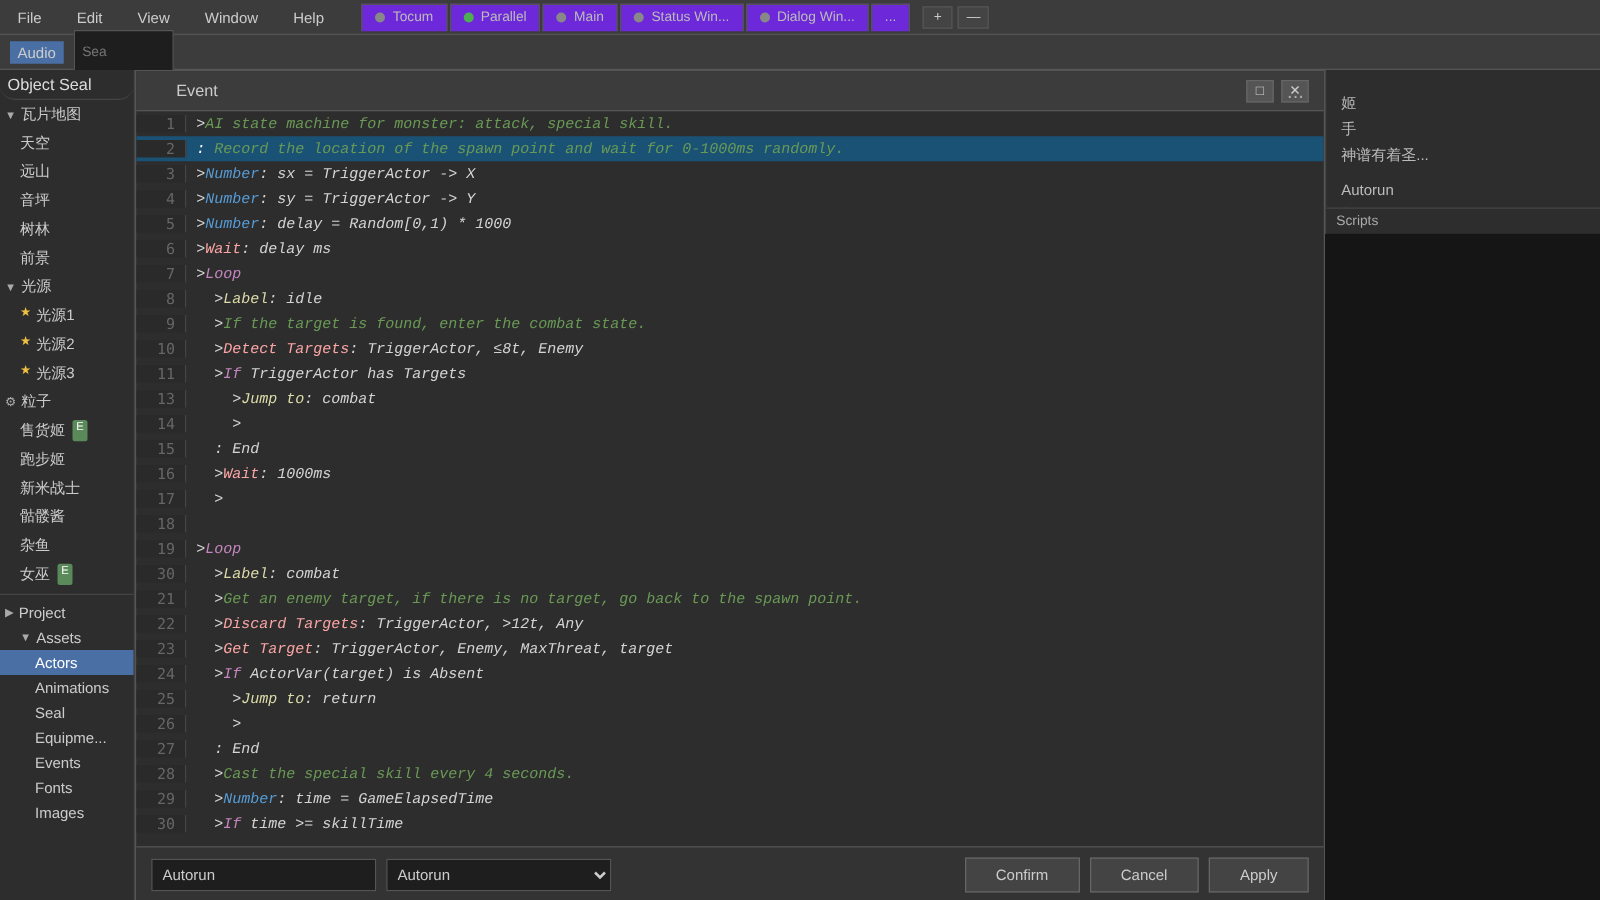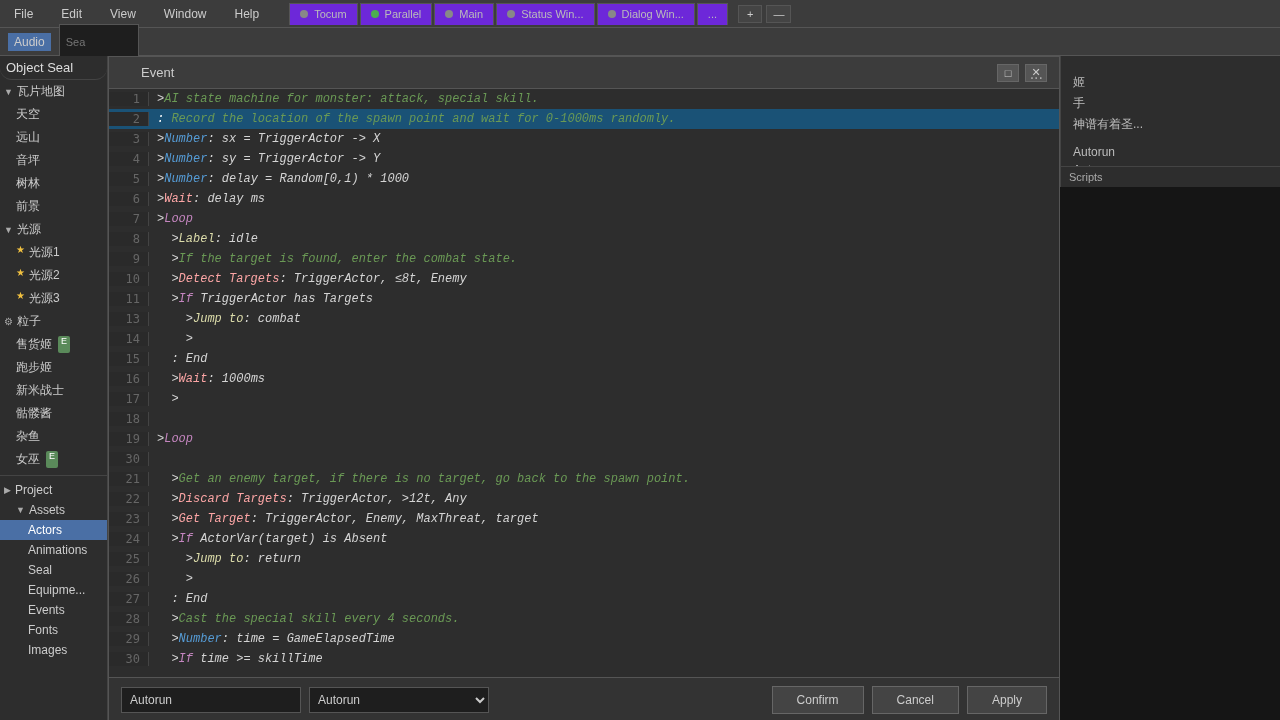--- a/index.html
+++ b/index.html
@@ -509,20 +509,21 @@
             </div>
             <div class="code-line">
               <span class="line-number">18</span>
             </div>
             <div class="code-line">
               <span class="line-number">19</span>
               <span class="line-content">&gt;<span class="c-keyword">Loop</span></span>
             </div>
             <div class="code-line">
               <span class="line-number">30</span>
+              <span class="line-content">  &gt;<span class="c-yellow">Label</span>: combat</span>
             </div>
             <div class="code-line">
               <span class="line-number">21</span>
               <span class="line-content">  &gt;<span class="c-comment">Get an enemy target, if there is no target, go back to the spawn point.</span></span>
             </div>
             <div class="code-line">
               <span class="line-number">22</span>
               <span class="line-content">  &gt;<span class="c-green">Discard Targets</span>: TriggerActor, &gt;12t, Any</span>
             </div>
             <div class="code-line">

